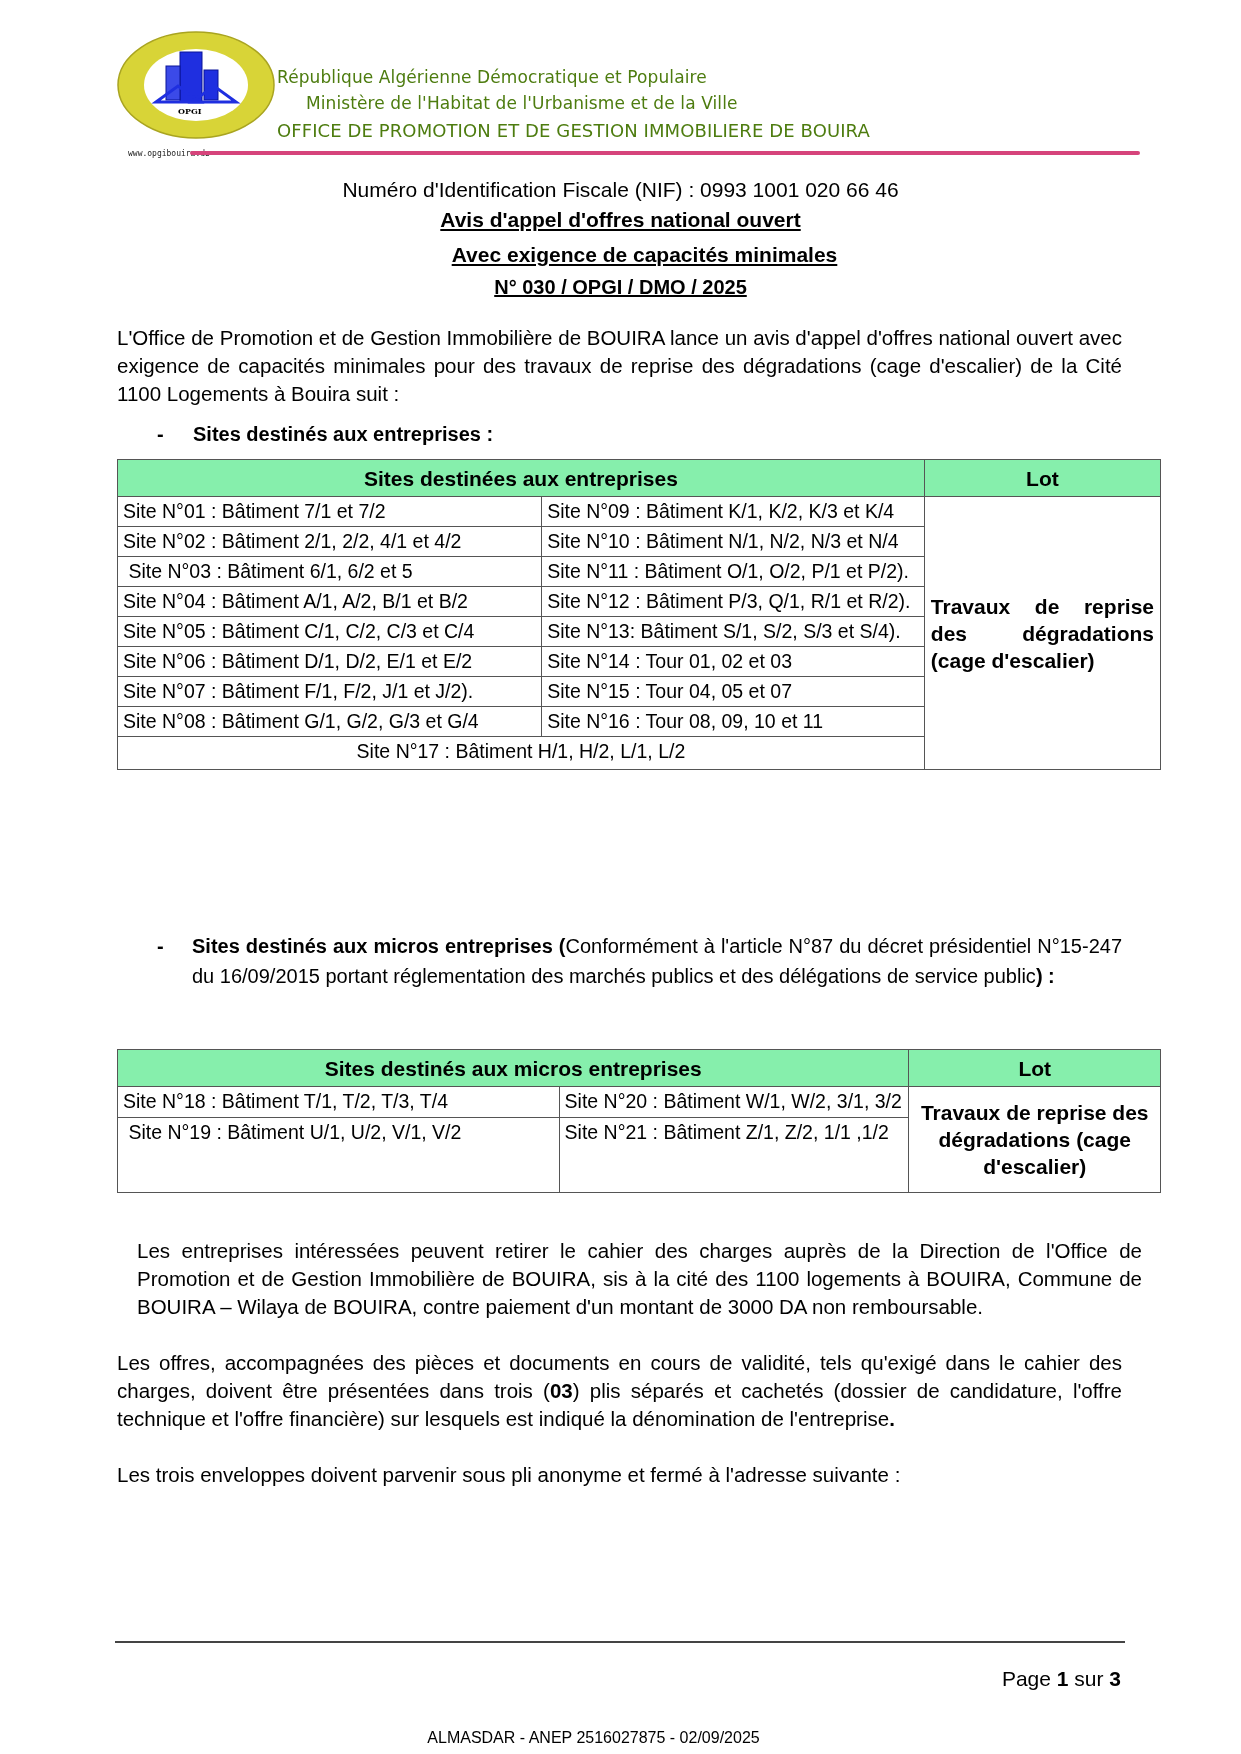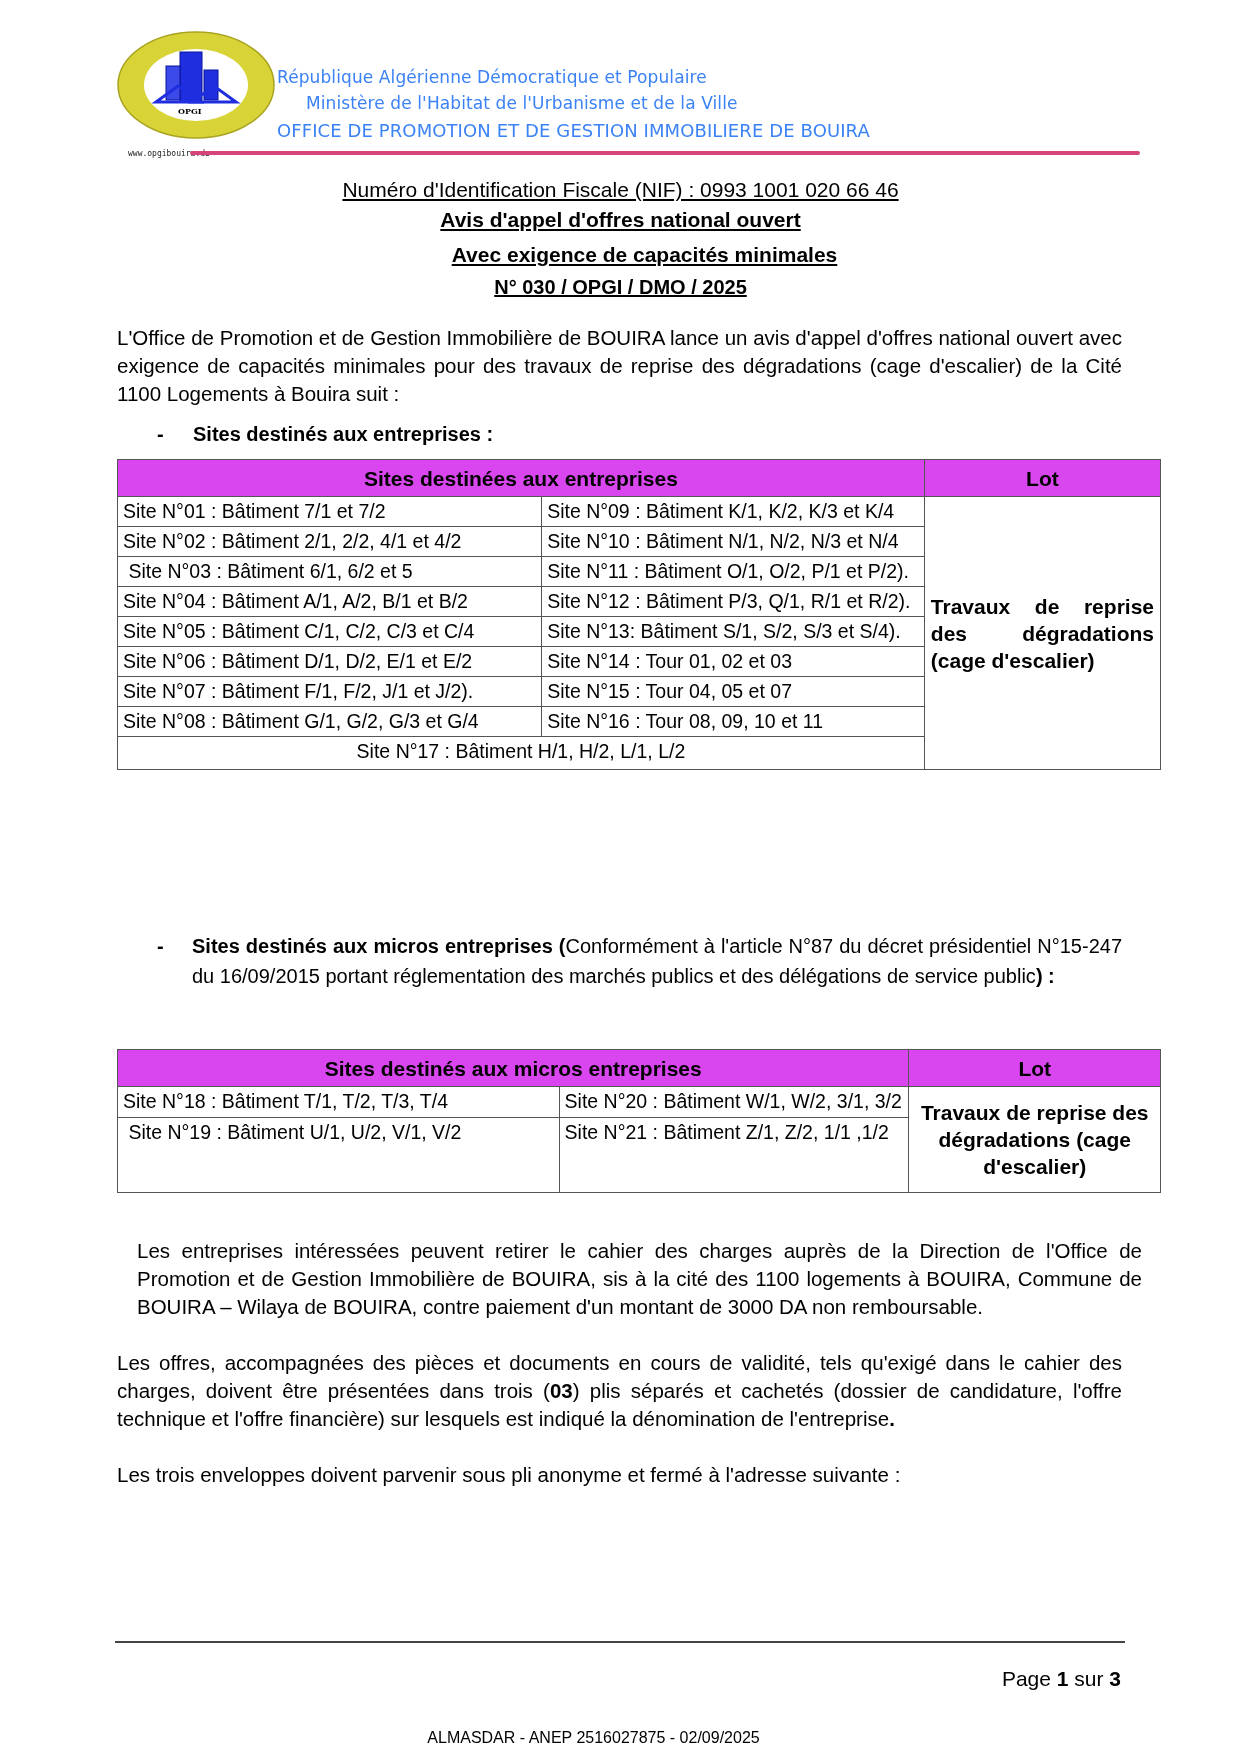--- a/index.html
+++ b/index.html
@@ -2,45 +2,45 @@
 <html><head>
 <meta charset="utf-8">
 <style>
   html, body { margin:0; padding:0; background:#ffffff; }
   body { width:1241px; height:1754px; position:relative; overflow:hidden;
          font-family:"Liberation Sans", sans-serif; color:#000; }
   .abs { position:absolute; }
 
   
   .logo { left:116px; top:30px; width:160px; height:110px; }
-  .header-line { font-family:"DejaVu Sans", sans-serif; font-size:17px; color:#3b82f6; left:277px; white-space:nowrap; letter-spacing:0.1px;}
+  .header-line { font-family:"DejaVu Sans", sans-serif; font-size:17px; color:#4d7c0f; left:277px; white-space:nowrap; letter-spacing:0.1px;}
   .hl1 { top:67px; }
   .hl2 { top:93px;margin-left:29px; }
   .hl3 { top:120px; font-size:18px; }
   .website { left:128px; top:149px; font-family:"DejaVu Sans Mono", monospace; font-size:8px; color:#222; }
   .pink-rule { left:190px; top:151px; width:950px; height:4px; background:#d6447b; border-radius:2px; }
 
   
   .center-block { left:0; width:1241px; text-align:center; }
-  .nif { top:178px; font-size:21px; text-decoration:underline; }
+  .nif { top:178px; font-size:21px; }
   .t1 { top:208px; font-size:21px; font-weight:bold; text-decoration:underline; }
   .t2 { top:243px; font-size:21px; font-weight:bold; text-decoration:underline;padding-left:24px; }
   .t3 { top:276px; font-size:20px; font-weight:bold; text-decoration:underline; }
 
   .para { left:117px; width:1005px; font-size:20.5px; line-height:28px; text-align:justify; }
   .p-intro { top:324px; }
 
   .bullet { font-size:20px; font-weight:bold; }
   .bullet .dash { display:inline-block; width:36px; padding-left:40px; }
   .b1 { left:117px; top:423px; }
 
   
   table.grid { border-collapse:collapse; position:absolute; font-size:19.5px; }
   table.grid td, table.grid th { border:1.5px solid #555; padding:2px 5px; vertical-align:top; line-height:25px; }
-  table.grid th { background:#d946ef; font-weight:bold; font-size:21px; text-align:center; height:36px; vertical-align:middle; padding:0; }
+  table.grid th { background:#86efac; font-weight:bold; font-size:21px; text-align:center; height:36px; vertical-align:middle; padding:0; }
   .lotcell { vertical-align:middle !important; font-weight:bold; font-size:21px; text-align:justify; text-align-last:left; line-height:27px !important; padding:12px 6px !important; }
   .tbl1 { left:117px; top:459px; width:1044px; }
   .tbl2 { left:117px; top:1049px; width:1044px; }
   .tbl2 .lotcell { text-align:center; text-align-last:center; }
   .center { text-align:center; }
 
   .b2 { left:117px; top:931px; width:1005px; font-size:20px; line-height:30px; text-align:justify; }
   .b2 .dash { position:absolute; left:40px; top:0; font-weight:bold; }
   .b2 .txt { display:block; margin-left:75px; }
 

